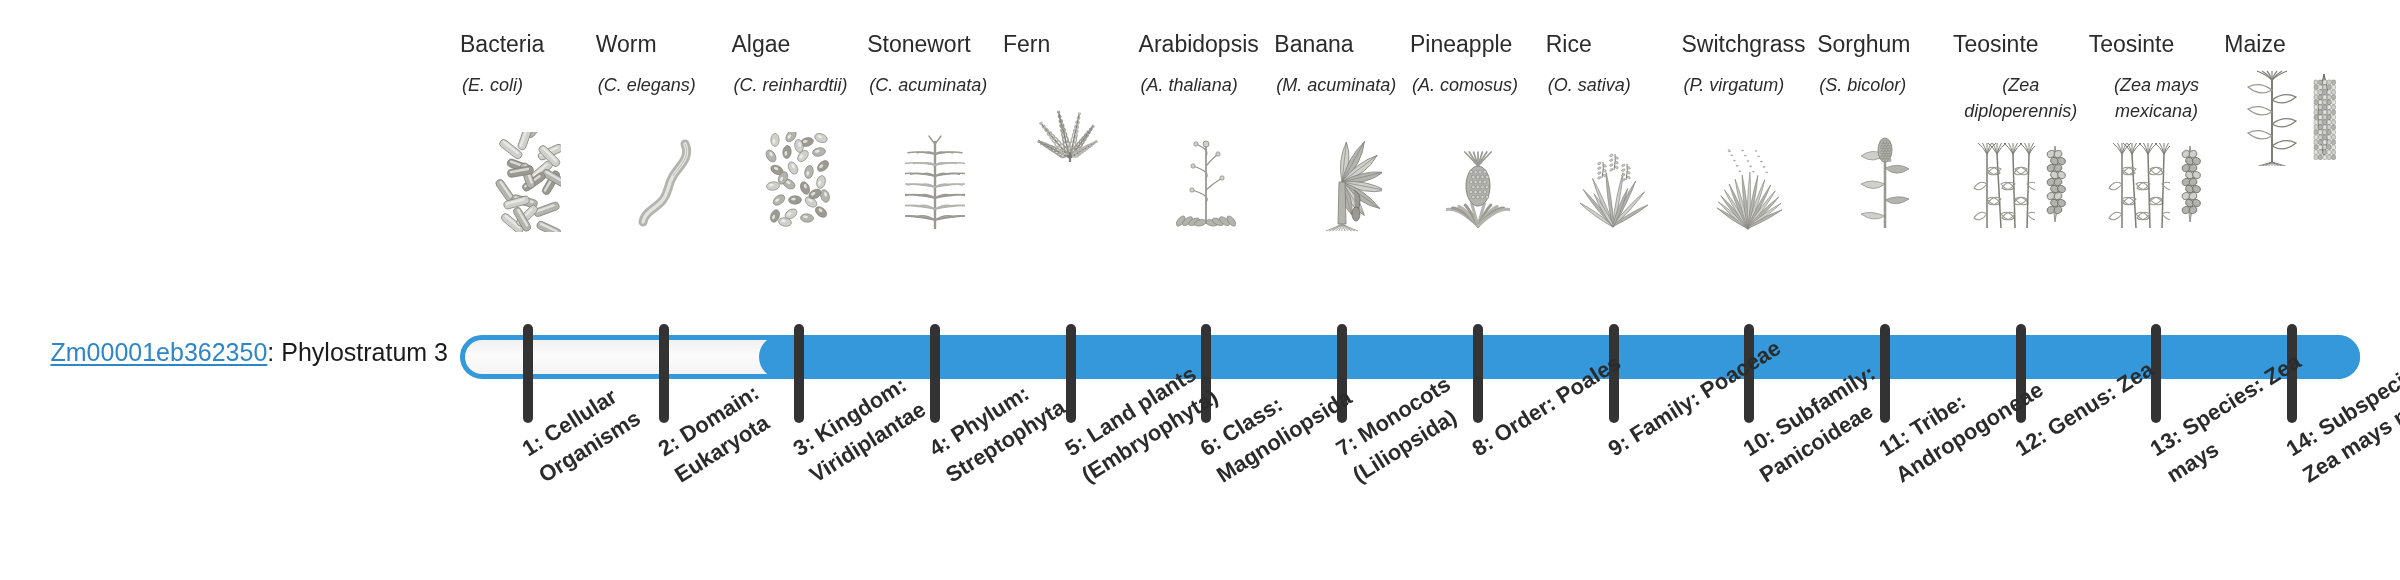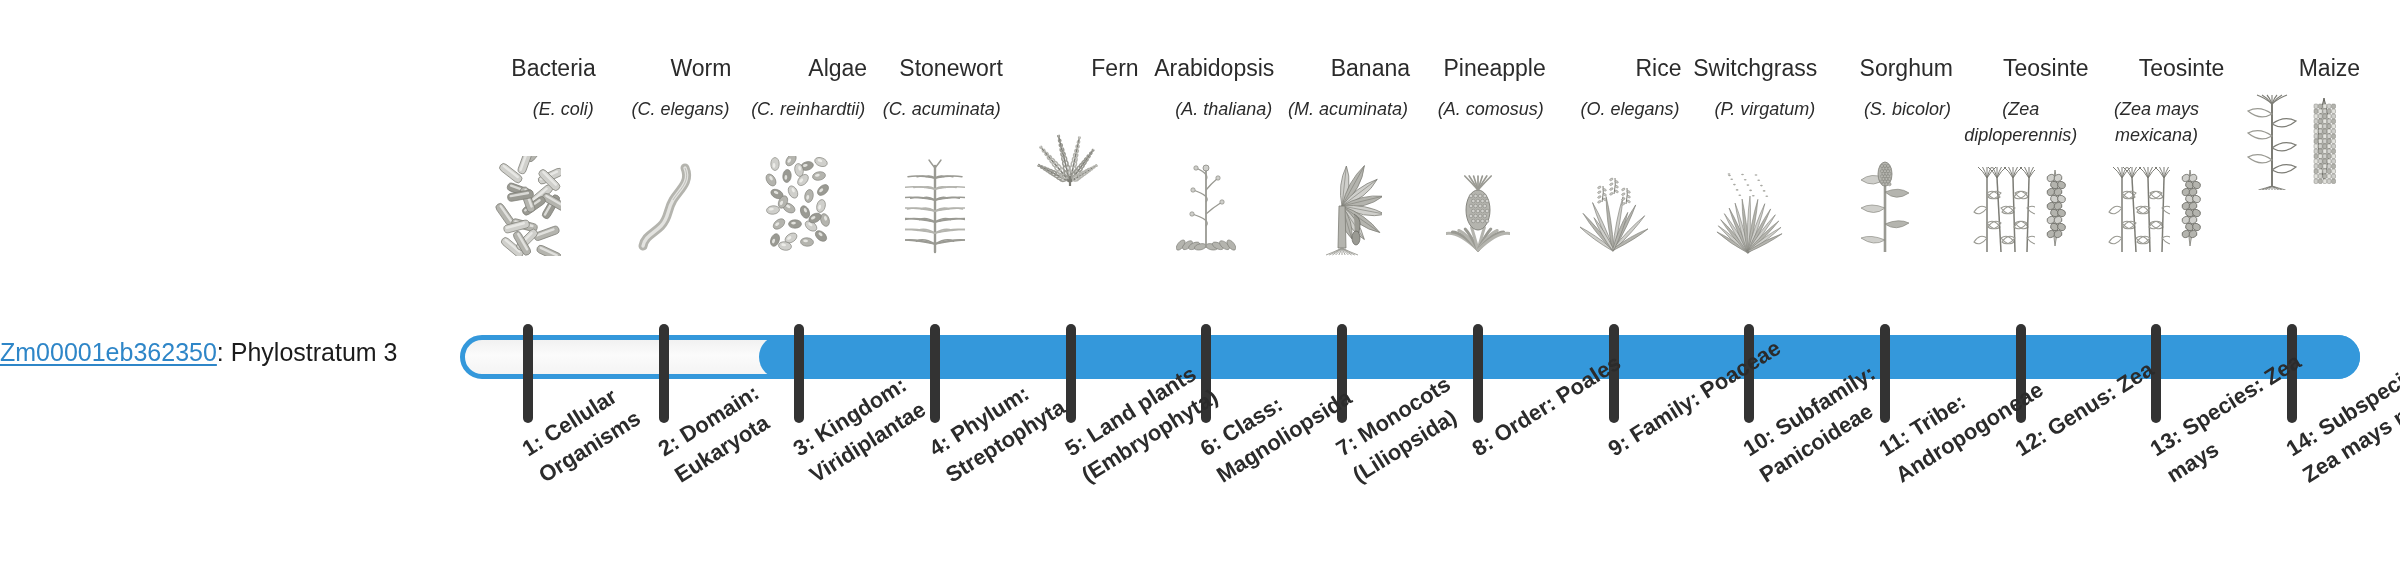--- a/index.html
+++ b/index.html
@@ -20,20 +20,21 @@
     width: 2400px;
     height: 580px;
   }
 
   
   #gene-label {
     position: absolute;
     left: 0px;
     top: 337px;
     width: 448px;
+    text-align: right;
     font-size: 25px;
     line-height: 30px;
     white-space: nowrap;
     color: #1b1b1b;
   }
   #gene-label .gene-link {
     color: #2e86c8;
     text-decoration: underline;
     text-underline-offset: 3px;
     cursor: pointer;
@@ -46,22 +47,21 @@
     top: 30px;
     width: 1900px;
     height: 290px;
     display: flex;
   }
   .col {
     flex: 1 1 0;
     min-width: 0;
     display: flex;
     flex-direction: column;
-    align-items: flex-end;
-    margin-top: 24px;
+    align-items: flex-start;
   }
   .common-name {
     font-size: 23px;
     line-height: 28px;
     text-align: center;
     color: #2b2b2b;
     height: 30px;
   }
   .sci-name {
     margin-top: 12px;
@@ -687,21 +687,21 @@
             <path d="M32 34 q -2.4 -8 -4.4 -14" fill="none" stroke="#9a9a93" stroke-width="1.7" stroke-linecap="round"></path>
             <path d="M32 34 q 0 -8 0 -14" fill="none" stroke="#9a9a93" stroke-width="1.7" stroke-linecap="round"></path>
             <path d="M32 34 q 2.4 -8 4.4 -14" fill="none" stroke="#9a9a93" stroke-width="1.7" stroke-linecap="round"></path>
             <path d="M32 34 q 4.8 -8 8.8 -14" fill="none" stroke="#9a9a93" stroke-width="1.7" stroke-linecap="round"></path>
             <path d="M32 34 q 7.199999999999999 -8 13.200000000000001 -14" fill="none" stroke="#9a9a93" stroke-width="1.7" stroke-linecap="round"></path>
           </svg>
         </div>
       </div>
       <div class="col">
         <div class="common-name">Rice</div>
-        <div class="sci-name">(O. elegans)</div>
+        <div class="sci-name">(O. sativa)</div>
         <div class="organism-art">
           <svg width="68" height="100" viewBox="0 0 68 100">
             <g transform="translate(34,94) rotate(-58)">
               <path d="M0 0 q 3 -25.2 1.5 -42 q -4 18.900000000000002 -3 42 z" fill="#cfcfcb" stroke="#7d7d76" stroke-width="0.6"></path>
             </g>
             <g transform="translate(34,94) rotate(-42)">
               <path d="M0 0 q 3 -28.799999999999997 1.5 -48 q -4 21.6 -3 48 z" fill="#b4b4ae" stroke="#7d7d76" stroke-width="0.6"></path>
             </g>
             <g transform="translate(34,94) rotate(-26)">
               <path d="M0 0 q 3 -31.2 1.5 -52 q -4 23.400000000000002 -3 52 z" fill="#cfcfcb" stroke="#7d7d76" stroke-width="0.6"></path>

